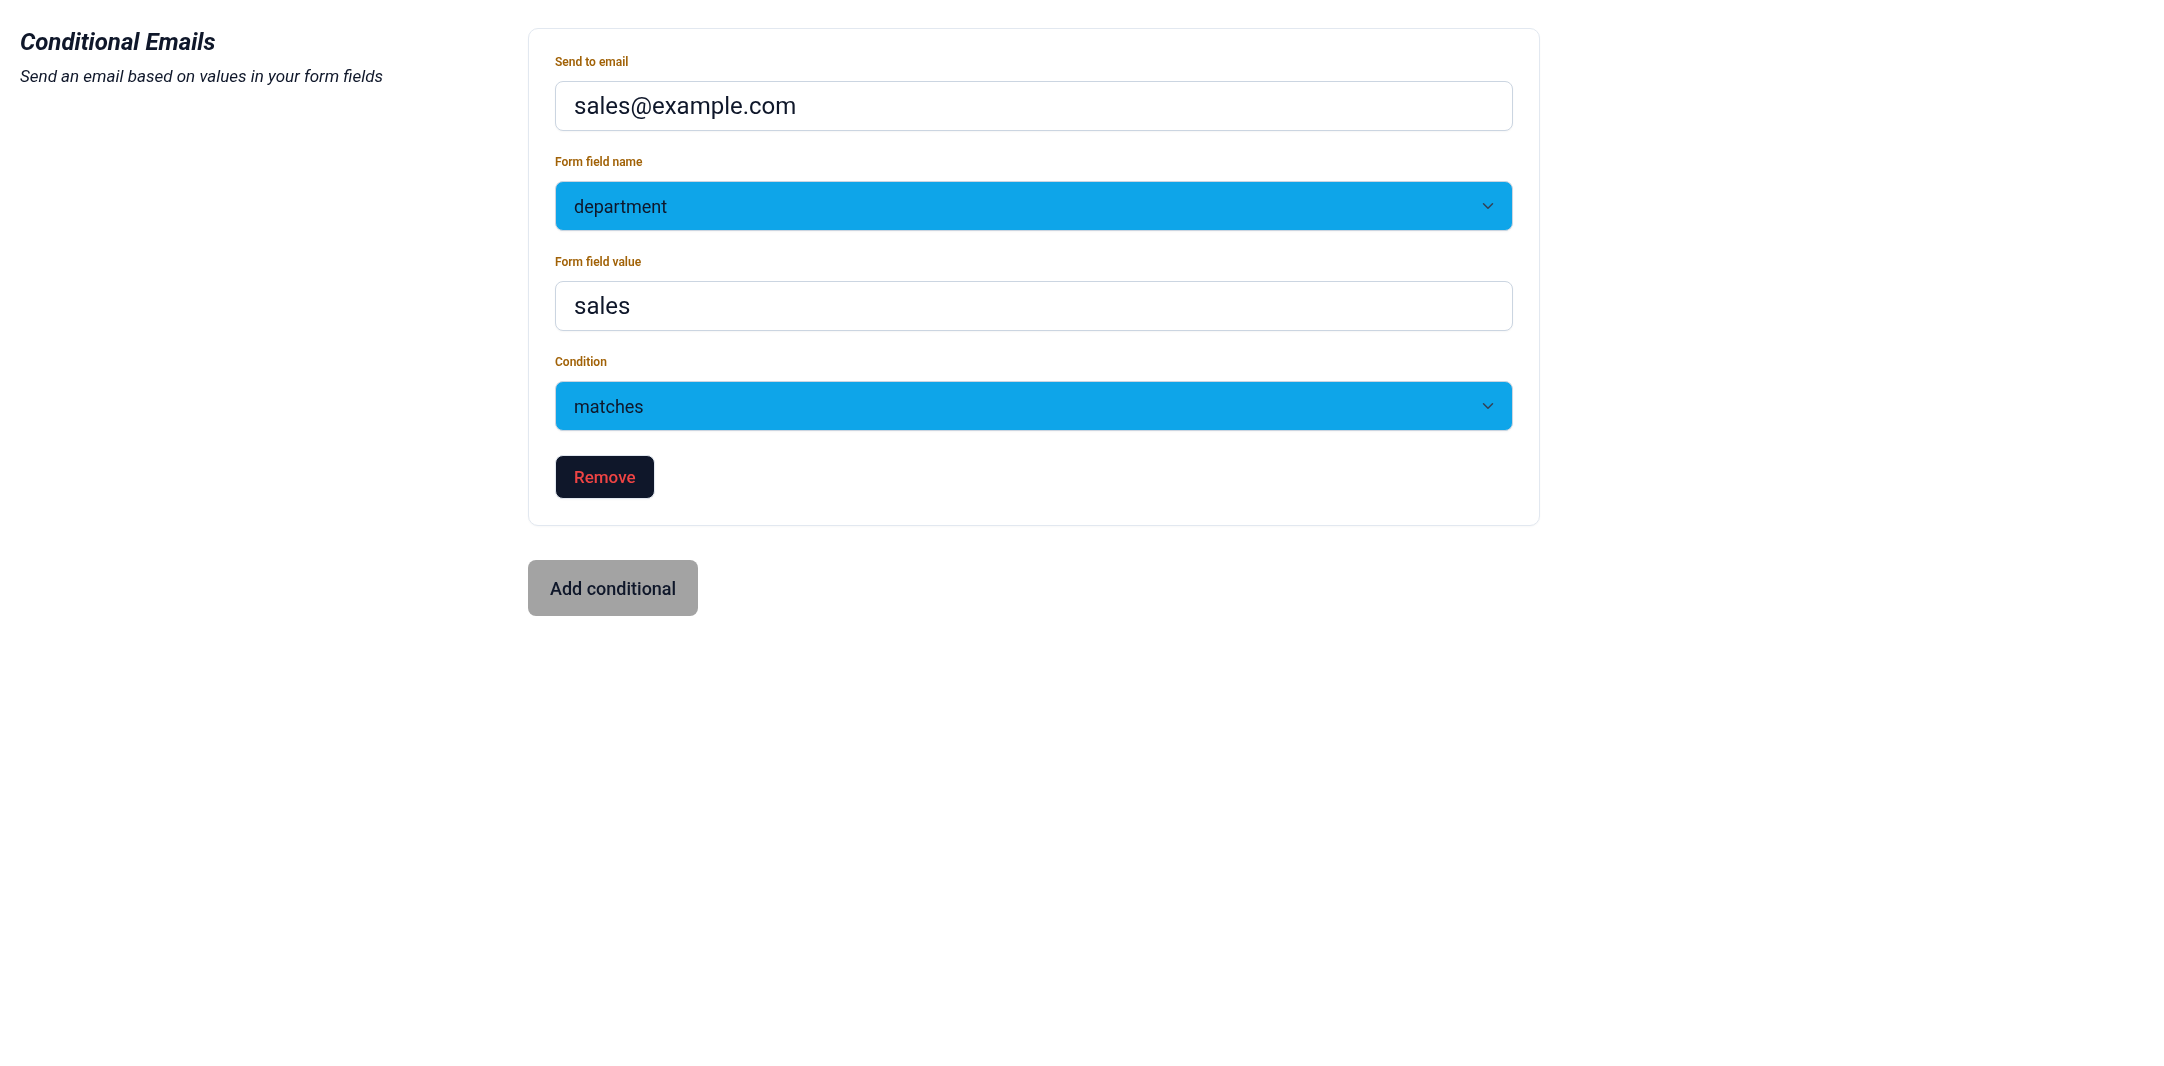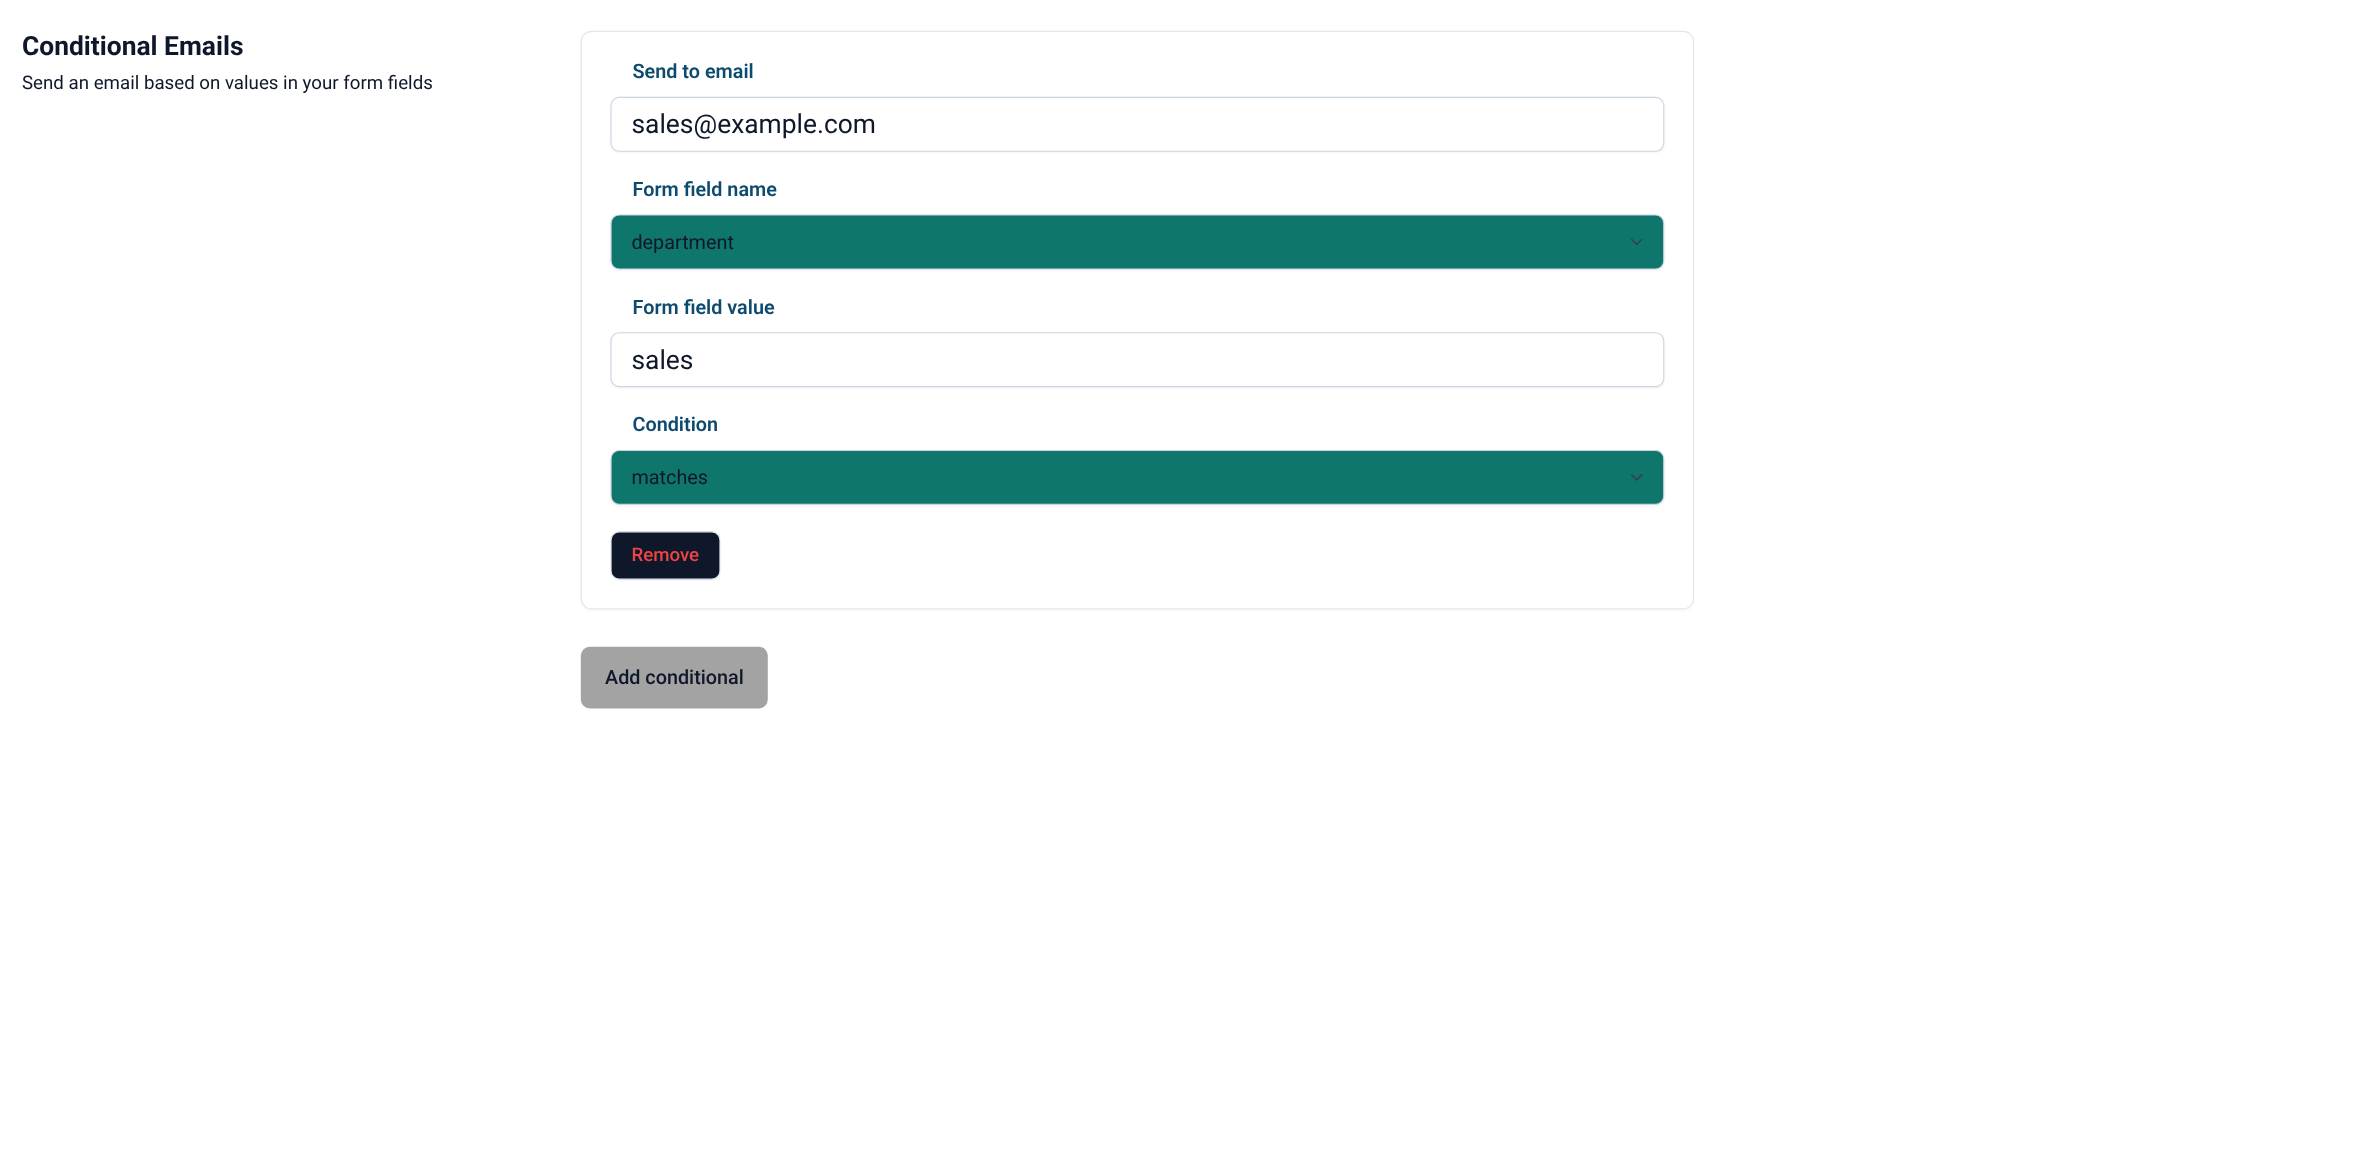--- a/index.html
+++ b/index.html
@@ -13,20 +13,21 @@
       color: #0f172a;
       padding: 28px 20px;
     }
     .container {
       display: flex;
       gap: 48px;
       max-width: 1520px;
     }
     .sidebar {
       flex: 0 0 460px;
+      font-style: italic;
     }
     .section-title {
       font-size: 24px;
       font-weight: 700;
       color: #0f172a;
       margin-bottom: 8px;
     }
     .section-description {
       font-size: 17px;
       line-height: 1.5;
@@ -43,25 +44,24 @@
       background: #ffffff;
     }
     .field-group {
       margin-bottom: 24px;
     }
     .field-group:last-of-type {
       margin-bottom: 0;
     }
     .field-label {
       display: block;
-      font-size: 18px;
+      font-size: 12px;
       font-weight: 600;
-      color: #0c4a6e;
+      color: #a16207;
       margin-bottom: 12px;
-      margin-left: 20px;
     }
     .text-input {
       width: 100%;
       height: 50px;
       padding: 0 18px;
       font-size: 24px;
       color: #0f172a;
       background: #ffffff;
       border: 1px solid #cbd5e1;
       border-radius: 8px;
@@ -72,21 +72,21 @@
     .select-wrapper {
       position: relative;
       width: 100%;
     }
     .select-input {
       width: 100%;
       height: 50px;
       padding: 0 44px 0 18px;
       font-size: 18px;
       color: #0f172a;
-      background: #0f766e;
+      background: #0ea5e9;
       border: 1px solid #cbd5e1;
       border-radius: 8px;
       box-shadow: 0 1px 2px rgba(0,0,0,0.04);
       outline: none;
       cursor: pointer;
       text-align: left;
       display: flex;
       align-items: center;
       font-family: inherit;
     }

